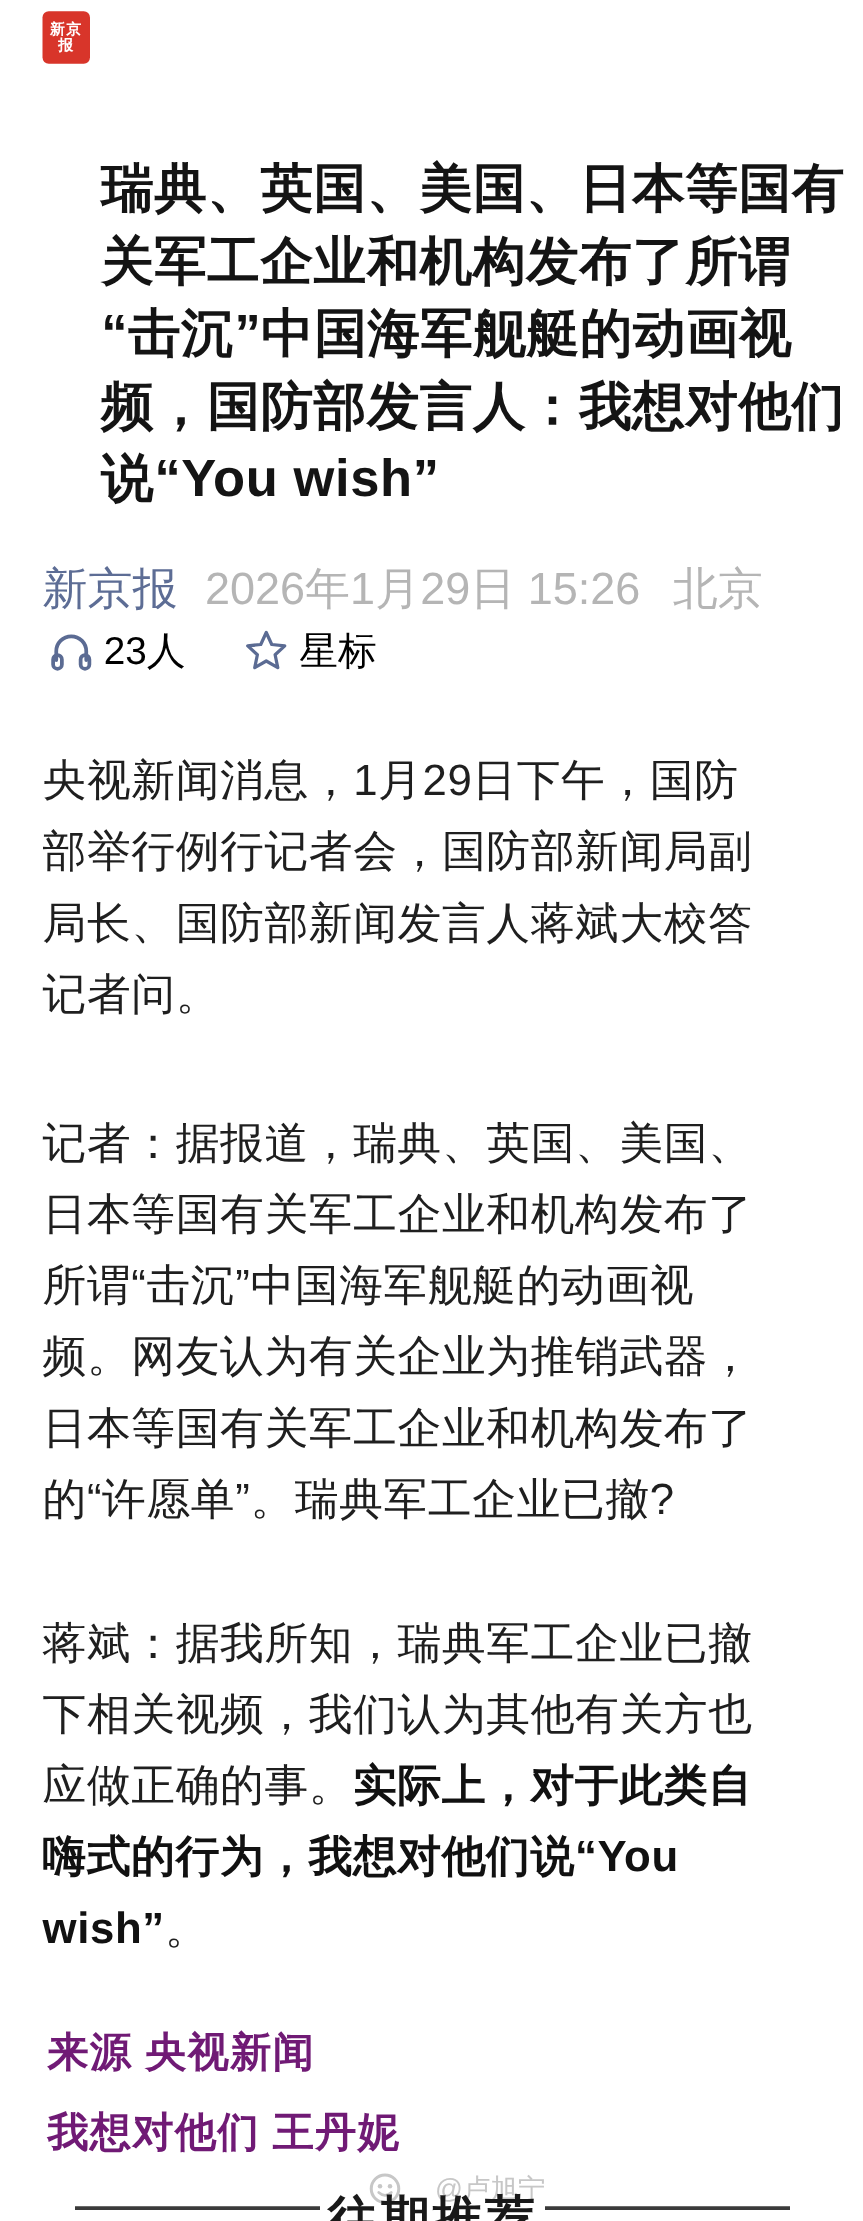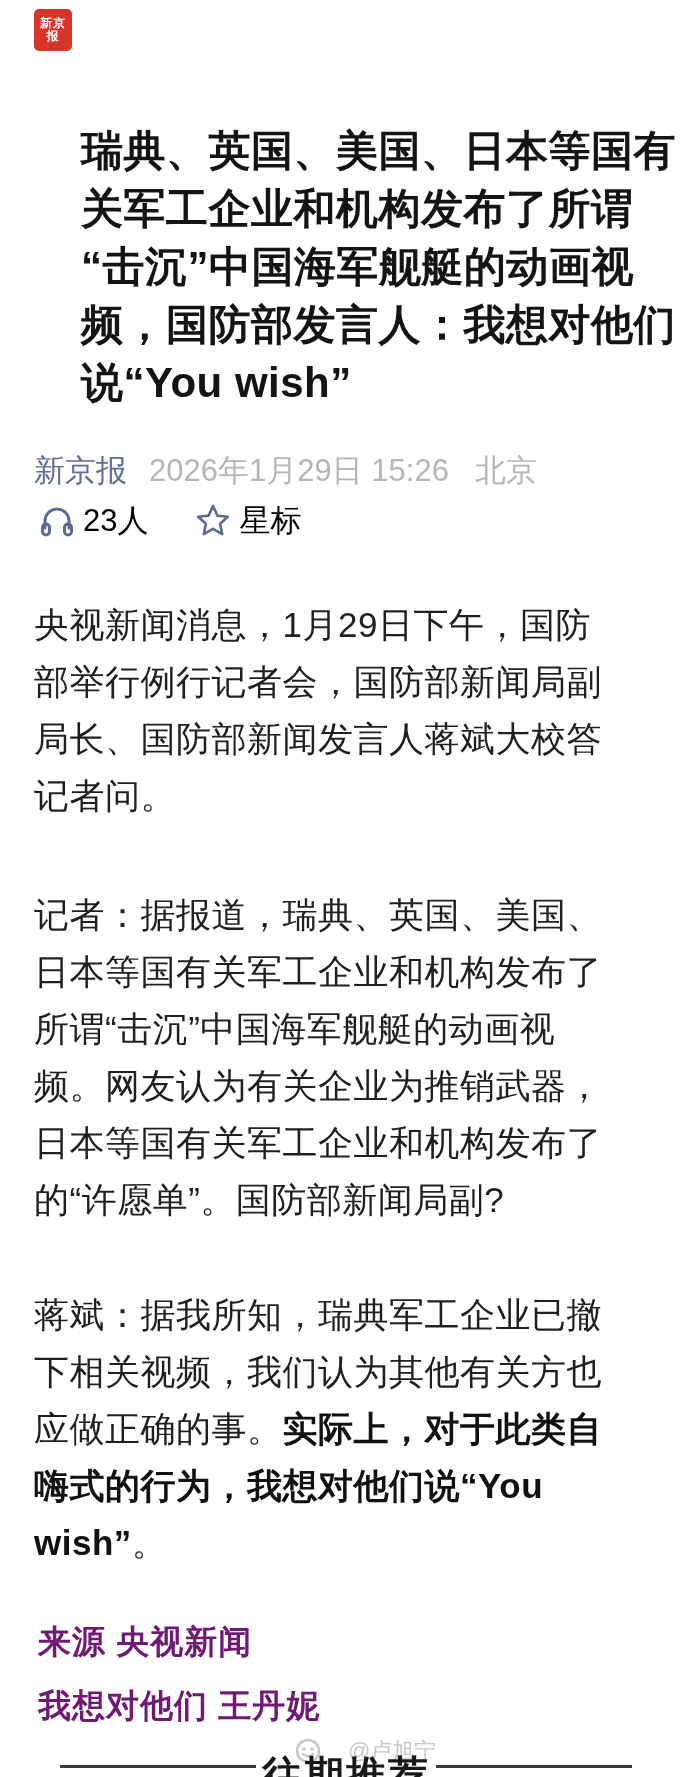--- a/index.html
+++ b/index.html
@@ -23,21 +23,21 @@
   }
   
   .title{
     position:absolute;left:33px;top:122px;width:632px;
     font-size:42px;font-weight:700;color:#141414;letter-spacing:.5px;margin-left:48px;
   }
   .title .tline{height:58px;line-height:58px;white-space:nowrap;}
   
   .meta{
     position:absolute;left:34px;top:452px;width:630px;height:38px;
-    font-size:31px;line-height:38px;white-space:nowrap;
+    font-size:36px;line-height:38px;white-space:nowrap;
   }
   .meta .src{color:#5d6d95;cursor:pointer;}
   .meta .date{color:#b5b5b5;margin-left:22px;}
   .meta .loc{color:#b5b5b5;margin-left:26px;}
   
   .stats{
     position:absolute;left:38px;top:500px;height:42px;
     display:flex;align-items:center;color:#000000;font-size:31px;
   }
   .stats .btn{display:flex;align-items:center;cursor:pointer;}
@@ -125,21 +125,21 @@
     <div class="line">局长、国防部新闻发言人蒋斌大校答</div>
     <div class="line">记者问。</div>
   </div>
 
   <div class="para p2">
     <div class="line">记者：据报道，瑞典、英国、美国、</div>
     <div class="line">日本等国有关军工企业和机构发布了</div>
     <div class="line">所谓“击沉”中国海军舰艇的动画视</div>
     <div class="line">频。网友认为有关企业为推销武器，</div>
     <div class="line">日本等国有关军工企业和机构发布了</div>
-    <div class="line">的“许愿单”。国防部新闻局副?</div>
+    <div class="line">的“许愿单”。瑞典军工企业已撤?</div>
   </div>
 
   <div class="para p3">
     <div class="line">蒋斌：据我所知，瑞典军工企业已撤</div>
     <div class="line">下相关视频，我们认为其他有关方也</div>
     <div class="line"><span>应做正确的事。</span><b>实际上，对于此类自</b></div>
     <div class="line"><b>嗨式的行为，我想对他们说“You</b></div>
     <div class="line"><b>wish”</b><span>。</span></div>
   </div>
 

